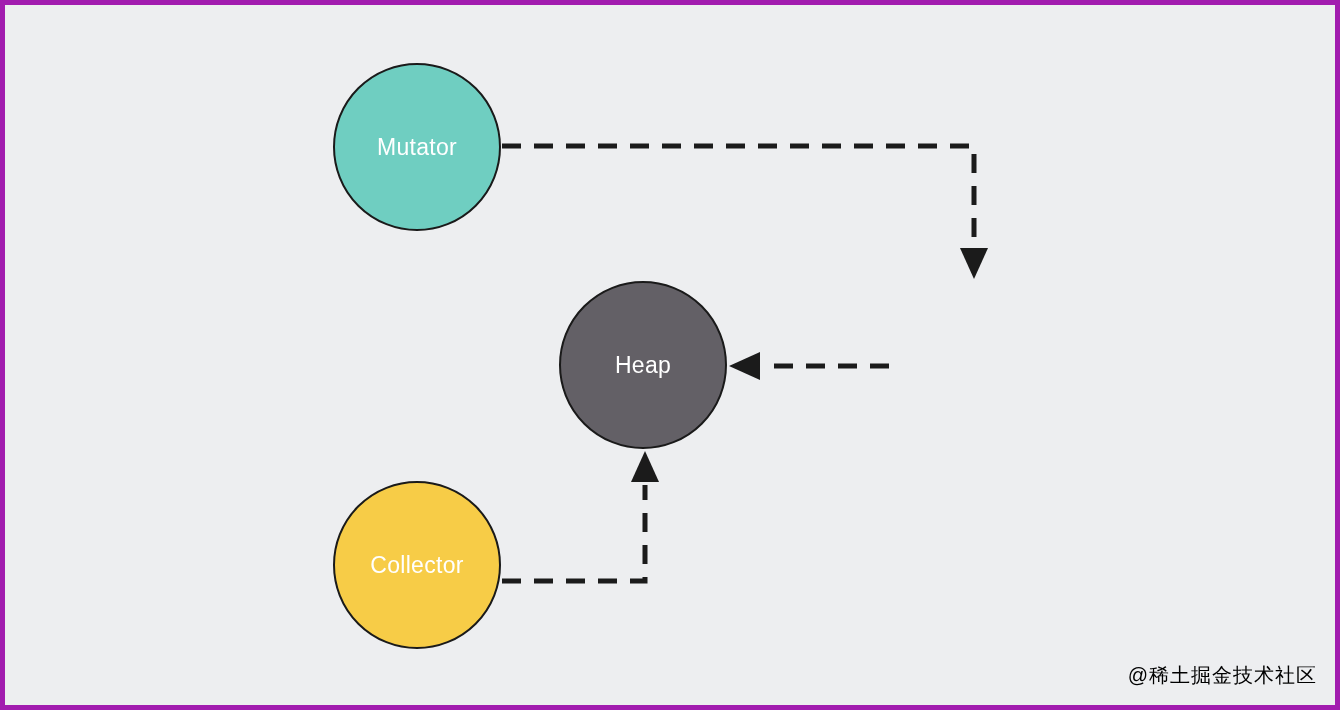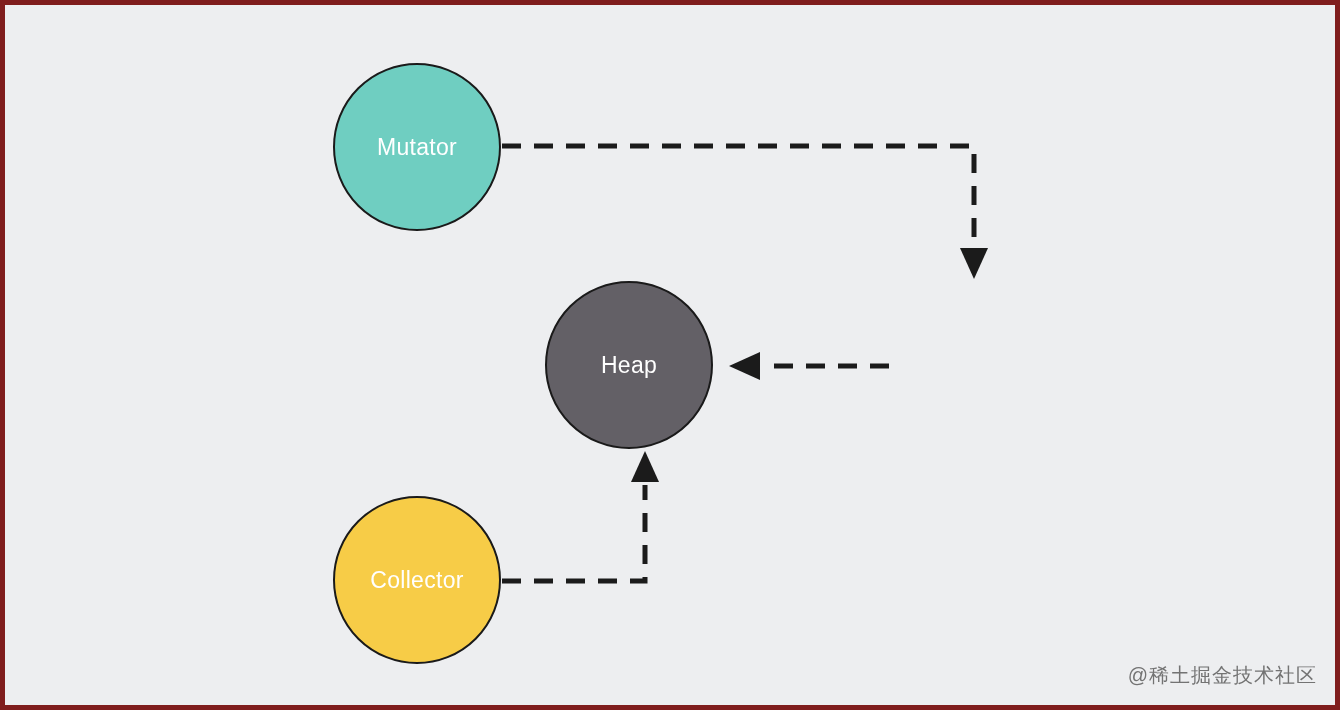--- a/index.html
+++ b/index.html
@@ -7,41 +7,41 @@
     padding: 0;
     background: #ffffff;
     font-family: "Liberation Sans", sans-serif;
   }
   .canvas {
     position: relative;
     width: 1340px;
     height: 710px;
     box-sizing: border-box;
     background: #edeef0;
-    border: 5px solid #7f1d1d;
+    border: 5px solid #a21caf;
     overflow: hidden;
   }
   .node {
     position: absolute;
     width: 168px;
     height: 168px;
     border-radius: 50%;
     border: 2px solid #1a1a1a;
     box-sizing: border-box;
     display: flex;
     align-items: center;
     justify-content: center;
     color: #ffffff;
     font-size: 23px;
     letter-spacing: 0.3px;
   }
   .node-mutator   { left: 328px; top:  58px; background: #6fcec1; }
-  .node-heap      { left: 540px; top: 276px; background: #636066; text-align: right; }
+  .node-heap      { left: 554px; top: 276px; background: #636066; text-align: right; }
   .node-allocator { left: 886px; top: 276px; background: #f57a78; }
-  .node-collector { left: 328px; top: 491px; background: #f7cc47; }
+  .node-collector { left: 328px; top: 476px; background: #f7cc47; }
   .edges-layer {
     position: absolute;
     left: 0; top: 0;
     width: 1330px;
     height: 700px;
     pointer-events: none;
   }
   .edge-path {
     fill: none;
     stroke: #1b1b1b;
@@ -50,21 +50,21 @@
   }
   .arrow-head {
     fill: #1b1b1b;
     stroke: none;
   }
   .watermark {
     position: absolute;
     right: 18px;
     bottom: 16px;
     font-size: 20px;
-    color: #737373;
+    color: #000000;
     letter-spacing: 1px;
   }
 </style>
 </head>
 <body>
 
 <div class="canvas">
 
   <svg class="edges-layer" viewBox="0 0 1330 700" xmlns="http://www.w3.org/2000/svg">
 

